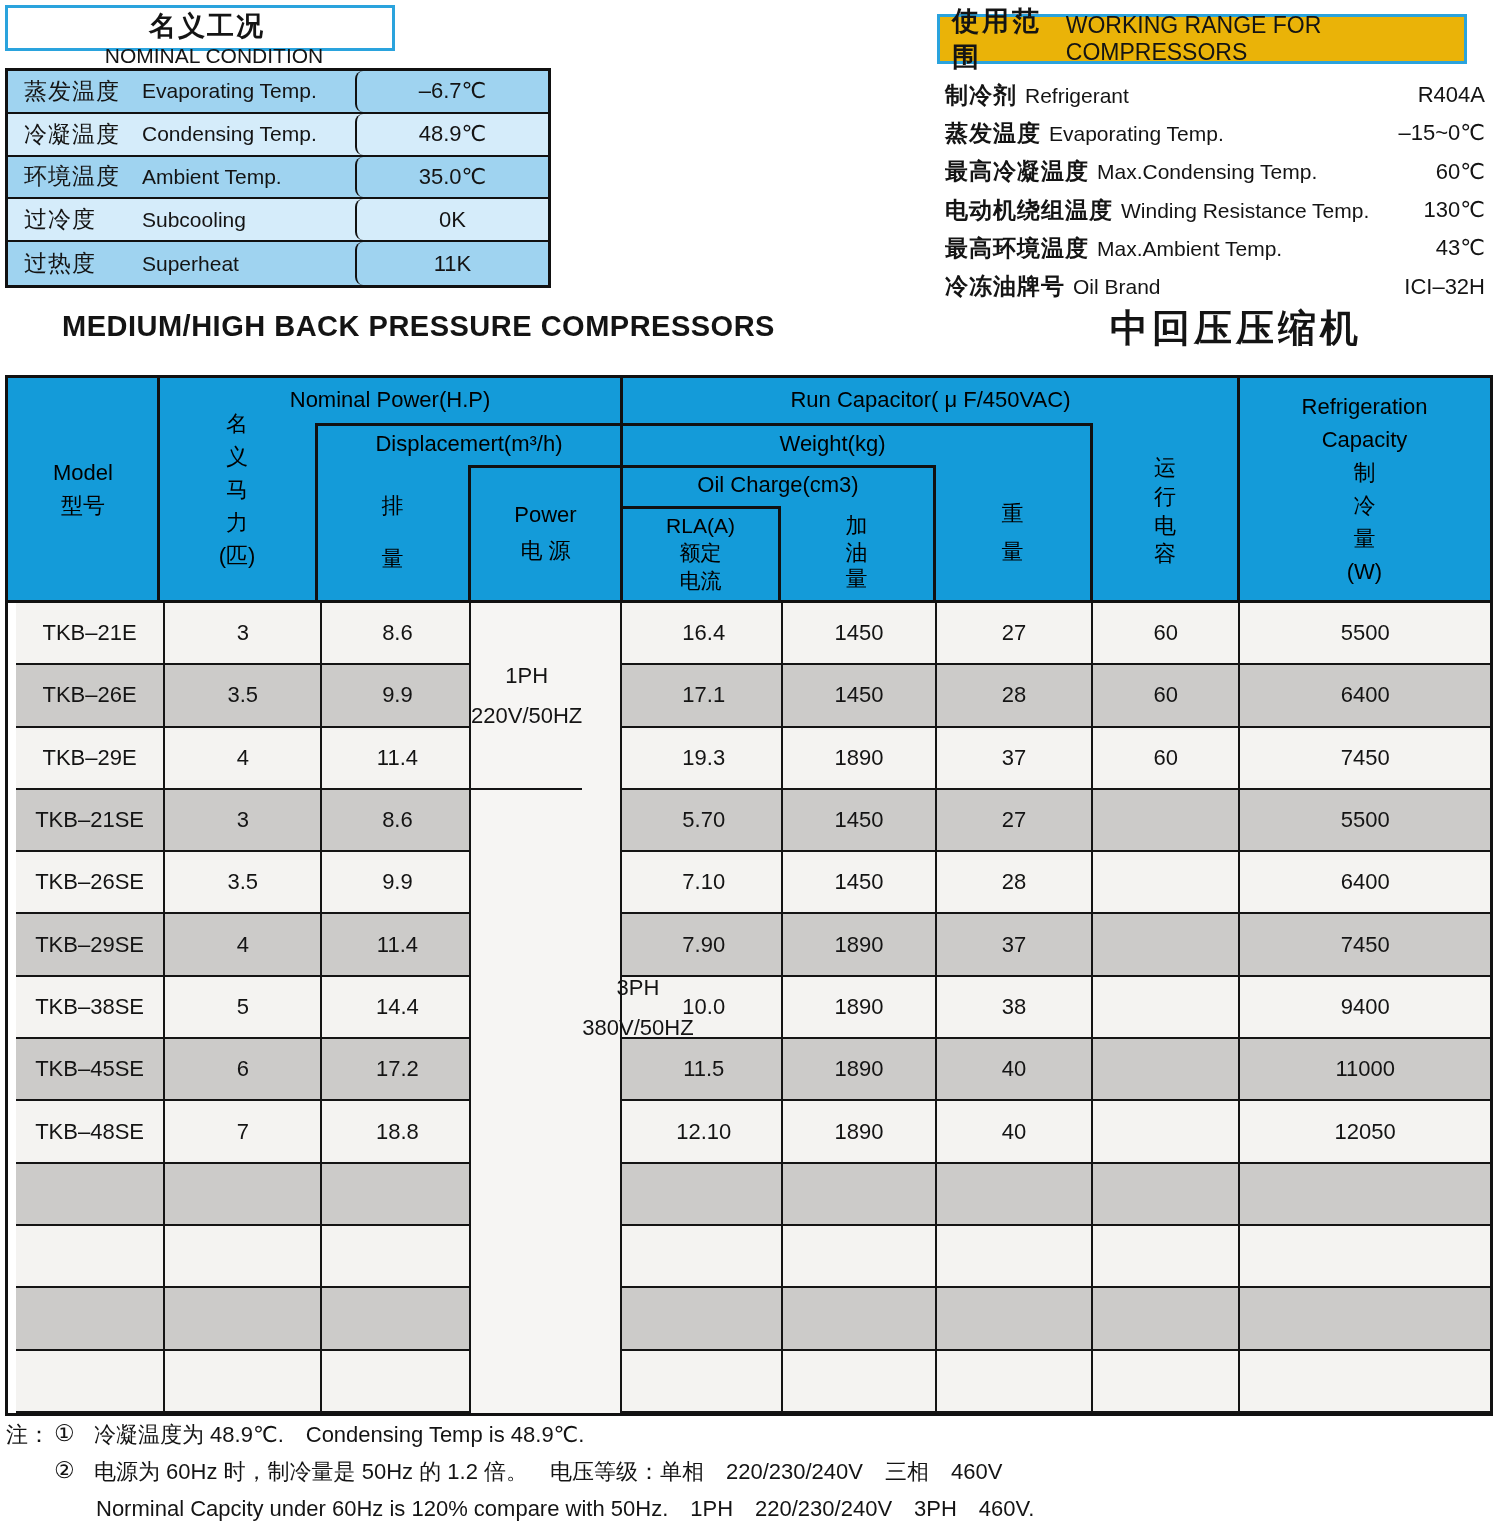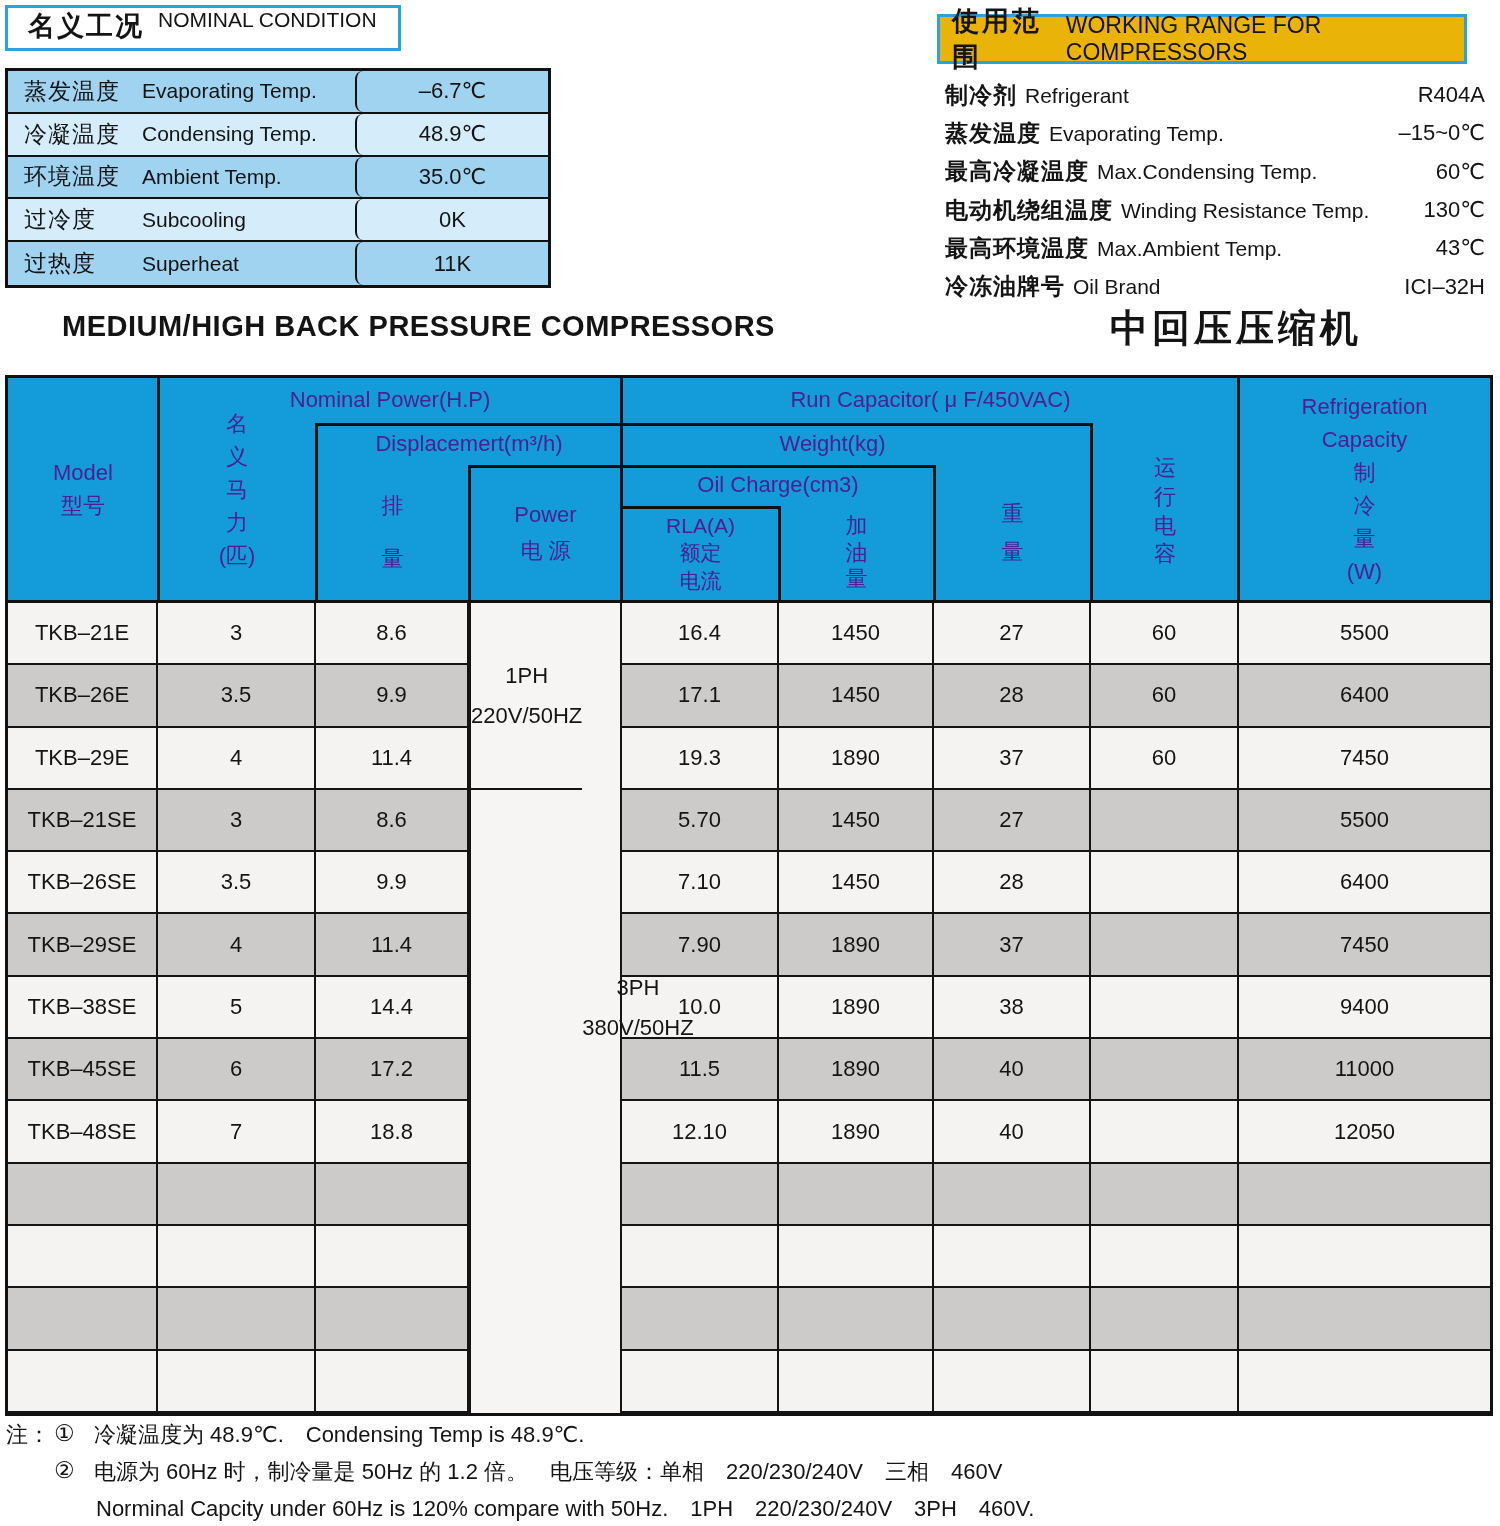--- a/index.html
+++ b/index.html
@@ -1,21 +1,21 @@
 <!DOCTYPE html>
 <html><head>
 <meta charset="utf-8">
 <style>
   html,body{margin:0;padding:0;background:#fff;}
   body{font-family:"Liberation Sans","DejaVu Sans",sans-serif;color:#141414;}
   .page{position:relative;width:1500px;height:1526px;background:#ffffff;overflow:hidden;}
 
   
   .cond-title{position:absolute;left:5px;top:5px;width:370px;height:40px;border:3px solid #2aa3dd;
-    display:flex;align-items:flex-start;padding-left:20px;box-sizing:content-box;background:#fff;}
+    display:flex;align-items:center;padding-left:14px;box-sizing:content-box;background:#fff;flex-direction:column;}
   .cond-title .zh{font-size:27px;font-weight:bold;letter-spacing:2px;}
   .cond-title .en{font-size:21px;margin-left:14px;}
 
   .cond-table{position:absolute;left:5px;top:68px;width:540px;height:214px;border:3px solid #111;box-sizing:content-box;}
   .cond-row{display:flex;height:42.8px;box-sizing:border-box;border-bottom:2px solid #111;}
   .cond-row:last-child{border-bottom:none;}
   .cond-row.medium{background:#9fd3f0;}
   .cond-row.light{background:#d5ecfa;}
   .cond-label{flex:1;display:flex;align-items:center;}
   .cond-label .zh{width:118px;padding-left:16px;font-size:23px;letter-spacing:1px;}
@@ -36,21 +36,21 @@
 
   
   .sec-title-en{position:absolute;left:62px;top:310px;font-size:29px;font-weight:bold;letter-spacing:0.5px;}
   .sec-title-zh{position:absolute;left:1110px;top:303px;font-size:38px;font-weight:bold;letter-spacing:4px;}
 
   
   .main-table{position:absolute;left:5px;top:375px;width:1482px;border:3px solid #111;background:#fff;}
   .thead{position:relative;height:222px;background:#149bd9;border-bottom:3px solid #111;overflow:hidden;}
   .vl{position:absolute;top:0;width:3px;height:222px;background:#111;}
   .hbox{position:absolute;border:3px solid #111;border-bottom:none;box-sizing:border-box;}
-  .hl{position:absolute;display:flex;align-items:center;justify-content:center;color:#4c1d95;
+  .hl{position:absolute;display:flex;align-items:center;justify-content:center;color:#000000;
       white-space:pre-line;text-align:center;font-size:22px;line-height:1.4;}
 
   #vl-1{left:149px;} #vl-2{left:612px;} #vl-3{left:1229px;}
   #boxA{left:307px;top:45px;width:778px;height:177px;}
   #boxB{left:460px;top:87px;width:468px;height:135px;}
   #boxC{left:612px;top:128px;width:161px;height:94px;}
 
   #hl-model{left:0;top:0;width:150px;height:222px;line-height:1.5;}
   #hl-hpcol{left:150px;top:0;width:158px;height:222px;line-height:1.5;}
   #hl-np{left:150px;top:0;width:464px;height:45px;}
@@ -59,21 +59,21 @@
   #hl-wt{left:590px;top:45px;width:469px;height:42px;}
   #hl-oc{left:614px;top:87px;width:312px;height:41px;}
   #hl-discol{left:308px;top:87px;width:153px;height:135px;line-height:2.4;}
   #hl-power{left:461px;top:87px;width:153px;height:135px;line-height:1.6;}
   #hl-rla{left:614px;top:128px;width:157px;height:94px;line-height:1.3;font-size:21px;}
   #hl-oilcol{left:771px;top:128px;width:155px;height:94px;line-height:1.2;}
   #hl-wtcol{left:926px;top:87px;width:157px;height:135px;line-height:1.7;}
   #hl-capcol{left:1083px;top:45px;width:148px;height:177px;line-height:1.3;}
   #hl-ref{left:1231px;top:0;width:251px;height:222px;line-height:1.5;}
 
-  .tbody{position:relative;height:810px;}
+  .tbody{position:relative;height:810px;padding-left:8px;}
   .trow{display:flex;height:62.3px;box-sizing:border-box;border-bottom:2px solid #141414;}
   .trow:last-child{border-bottom:none;}
   .r-w{background:#f4f3f1;}
   .r-g{background:#cccbc9;}
   .tc{display:flex;align-items:center;justify-content:center;font-size:22px;box-sizing:border-box;border-right:2px solid #141414;}
   .cell-model{width:150px;}
   .cell-hp{width:158px;}
   .cell-disp{width:153px;}
   .cell-power{width:153px;border-right:none;background:transparent;}
   .cell-rla{width:157px;}

